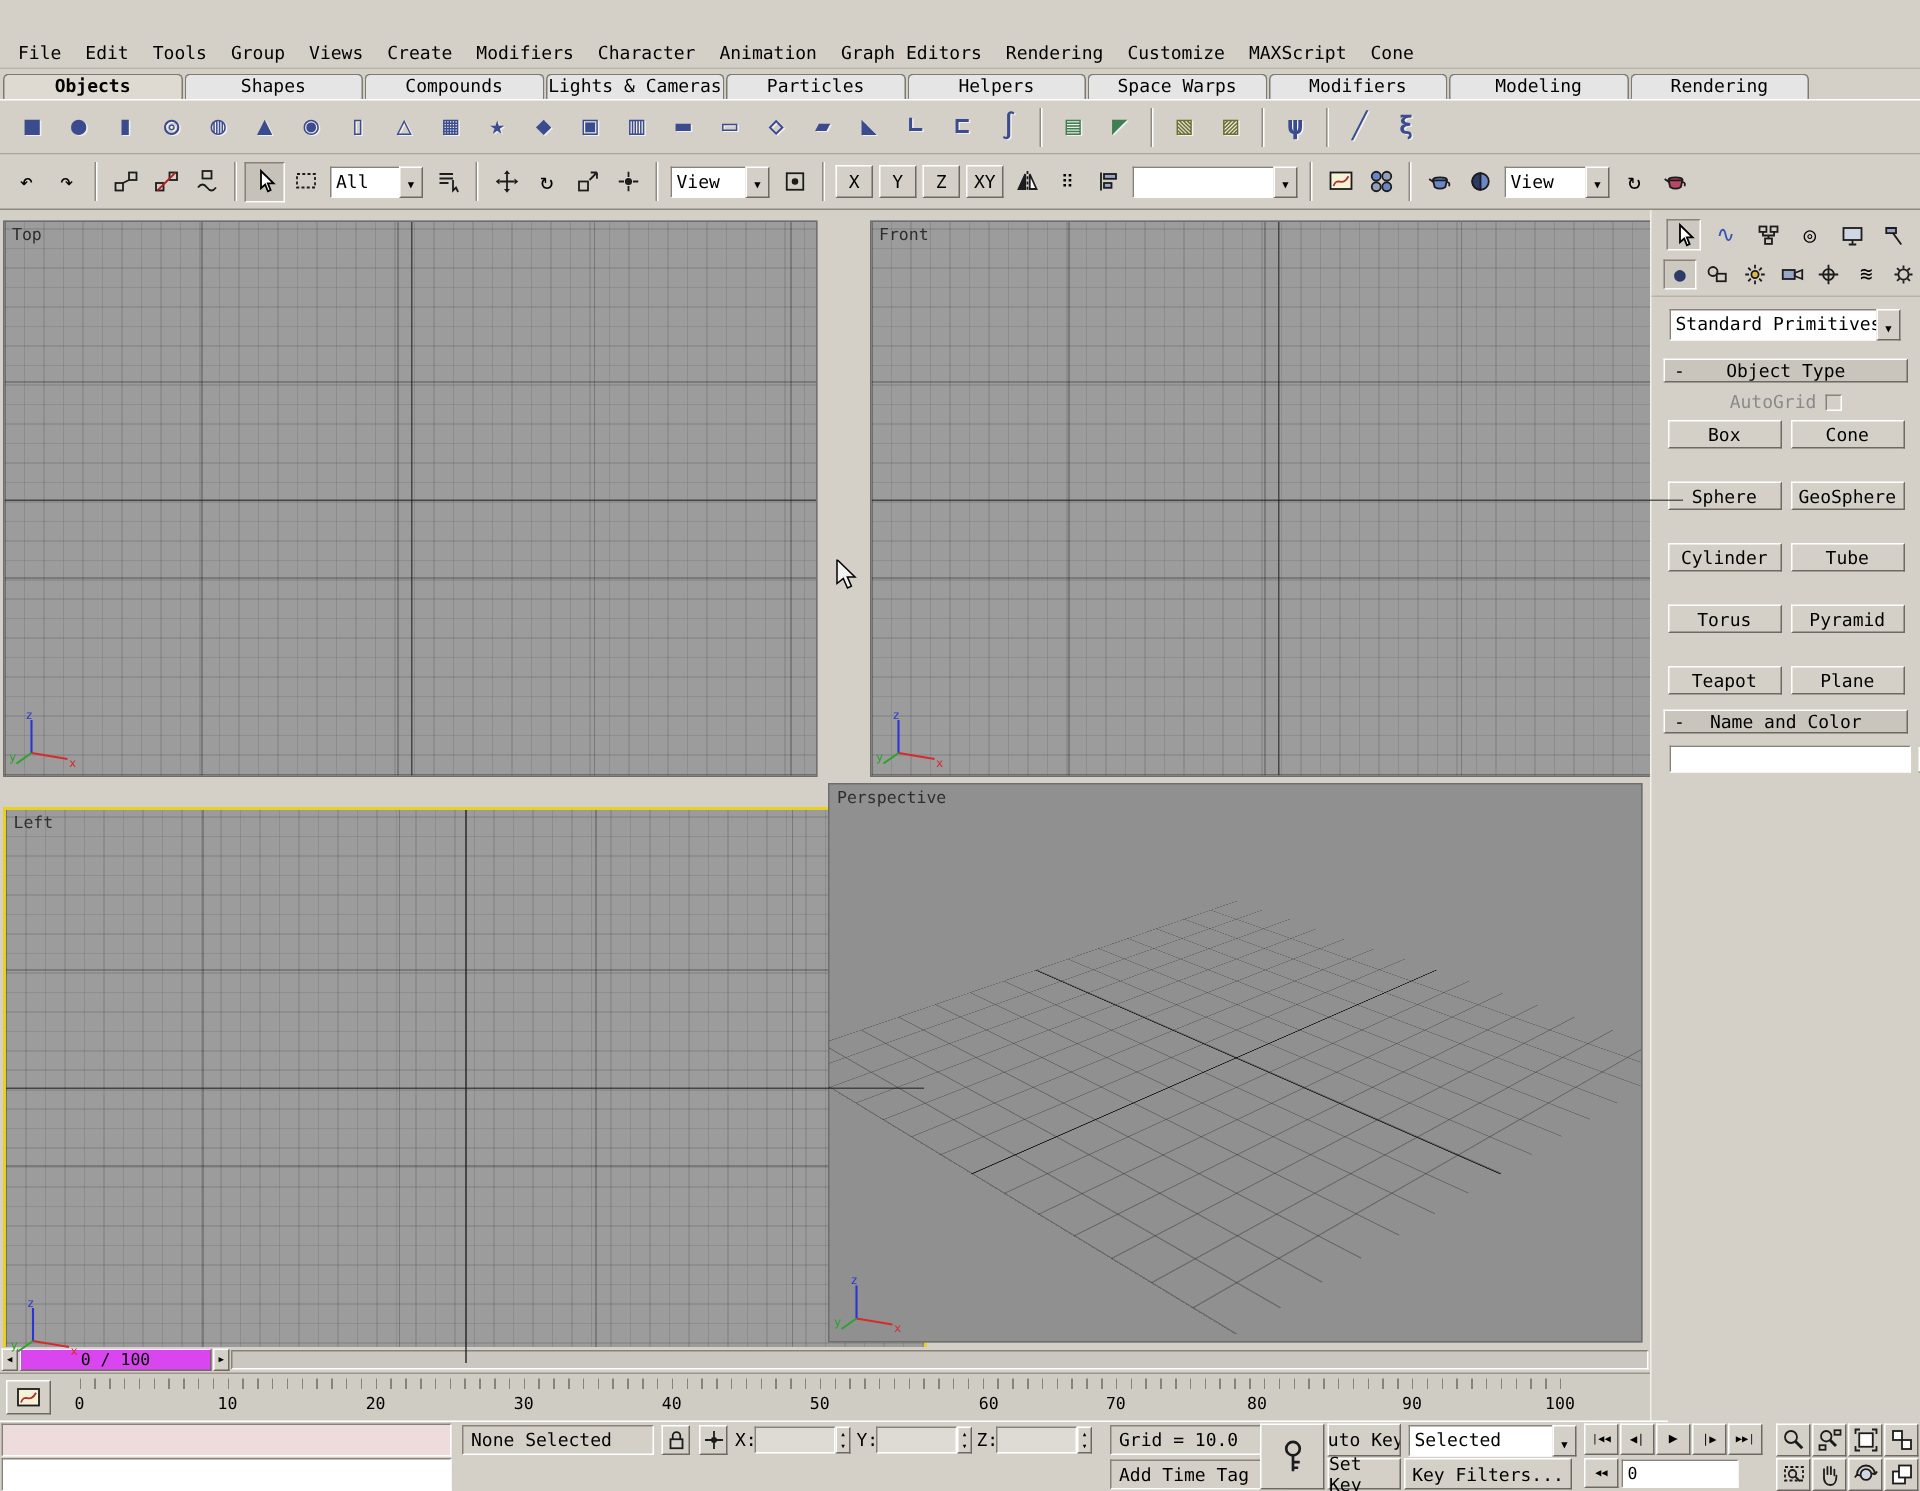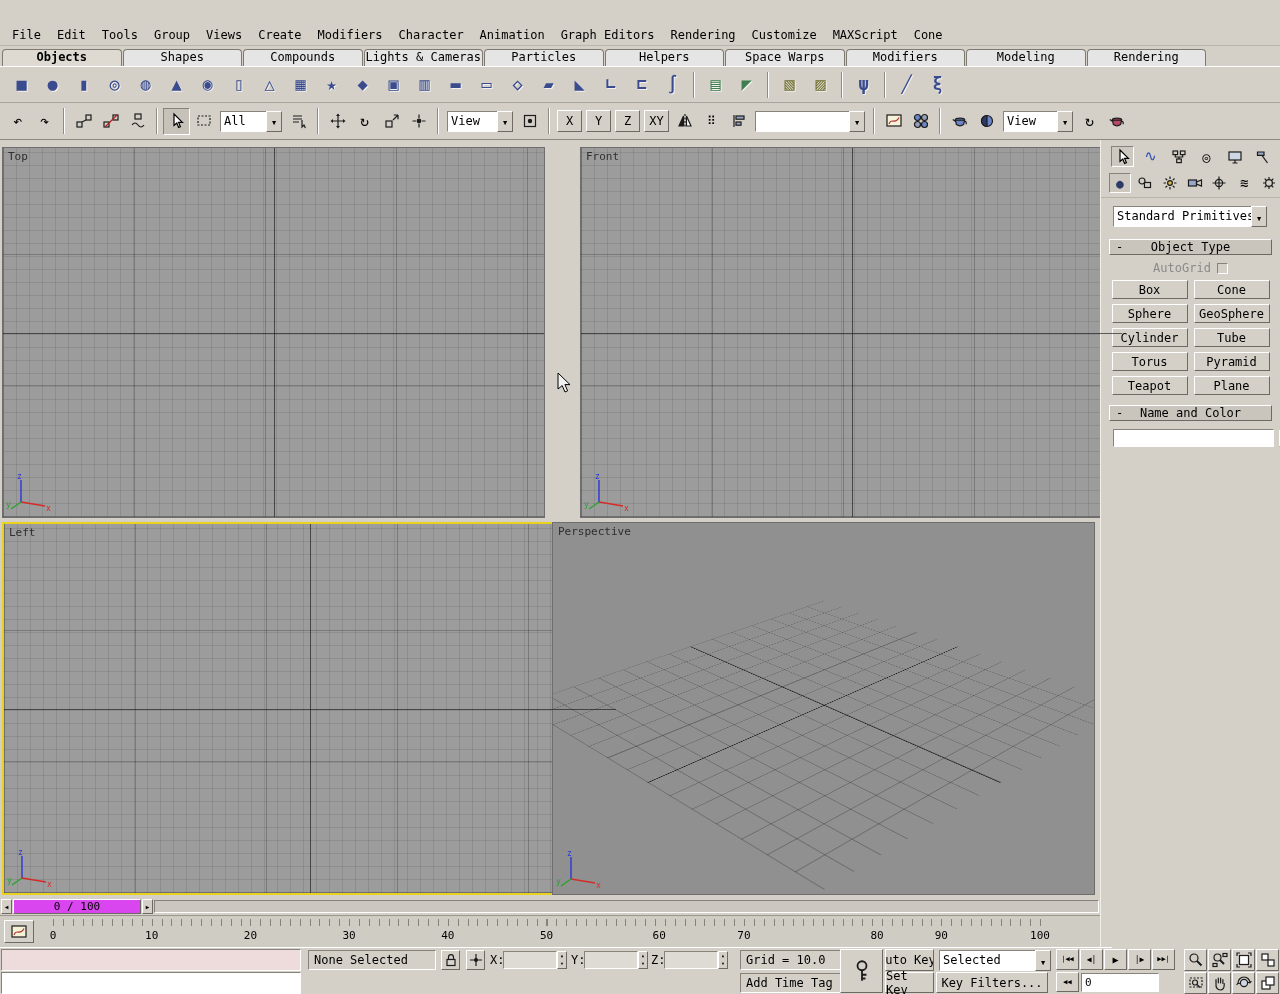--- a/index.html
+++ b/index.html
@@ -37,21 +37,21 @@
 .viewports{position:absolute;left:0;top:140px;width:1100px;height:758px;background:#d4d0c8}
 .vp{position:absolute;background:#9c9c9c;border:1px solid #6e6e6e;overflow:hidden}
 .vp.active{border:2px solid #e8d21f}
 .vp-ortho{background-image:
  repeating-linear-gradient(0deg,rgba(0,0,0,.22) 0,rgba(0,0,0,.22) 1px,transparent 1px,transparent 131px),
  repeating-linear-gradient(90deg,rgba(0,0,0,.22) 0,rgba(0,0,0,.22) 1px,transparent 1px,transparent 131px),
  repeating-linear-gradient(0deg,rgba(0,0,0,.09) 0,rgba(0,0,0,.09) 1px,transparent 1px,transparent 13px),
  repeating-linear-gradient(90deg,rgba(0,0,0,.09) 0,rgba(0,0,0,.09) 1px,transparent 1px,transparent 13px)}
 .vp-top{left:2px;top:7px;width:543px;height:371px}
 .vp-front{left:580px;top:7px;width:543px;height:371px}
-.vp-left{left:2px;top:382px;width:616px;height:373px}
+.vp-left{left:2px;top:398px;width:616px;height:373px}
 .vp-persp{left:552px;top:382px;width:543px;height:373px;background:#909090}
 .vp-label{position:absolute;left:5px;top:2px;font-size:11px;color:#2e2e2e;z-index:3}
 .axis-h{position:absolute;left:0;right:0;top:50%;height:1px;background:rgba(25,25,25,.65);z-index:1}
 .axis-v{position:absolute;top:0;bottom:0;left:50%;width:1px;background:rgba(25,25,25,.65);z-index:1}
 .tripod{position:absolute;left:3px;bottom:1px;z-index:2}
 .persp-plane{position:absolute;left:50%;top:49%;width:430px;height:430px;transform:translate(-50%,-50%) perspective(980px) rotateX(64deg) rotateZ(45deg);background-image:
  repeating-linear-gradient(0deg,rgba(30,30,30,.32) 0,rgba(30,30,30,.32) 1px,transparent 1px,transparent 30.7px),
  repeating-linear-gradient(90deg,rgba(30,30,30,.32) 0,rgba(30,30,30,.32) 1px,transparent 1px,transparent 30.7px)}
 .pp-h{position:absolute;left:0;right:0;top:50%;height:1px;background:rgba(10,10,10,.8)}
 .pp-v{position:absolute;top:0;bottom:0;left:50%;width:1px;background:rgba(10,10,10,.8)}
@@ -62,21 +62,21 @@
 .cp-tab.active{border:1px solid;border-color:#87837b #fff #fff #87837b;background:#cdc9c1}
 .cp-cats{display:flex;gap:3px;padding:4px 0 4px 8px;align-items:center;border-bottom:1px solid #b8b4ac}
 .cp-cat{width:22px;height:20px;display:flex;align-items:center;justify-content:center;border:1px solid transparent}
 .cp-cat.active{border:1px solid;border-color:#87837b #fff #fff #87837b;background:#cdc9c1}
 .cp-dd{margin:8px 12px 12px 12px;width:154px}
 .rollout-hdr{margin:4px 8px;height:16px;background:#c9c5bd;border:1px solid;border-color:#fff #6e6a63 #6e6a63 #fff;display:flex;align-items:center;position:relative}
 .rollout-hdr .minus{position:absolute;left:6px}
 .rollout-hdr .rtitle{margin:0 auto}
 .autogrid-row{display:flex;justify-content:center;align-items:center;gap:6px;color:#8a8a8a;height:18px;margin-bottom:3px}
 .checkbox{width:11px;height:11px;background:#d4d0c8;border:1px solid;border-color:#87837b #fff #fff #87837b}
-.obj-grid{display:grid;grid-template-columns:76px 76px;gap:5px 6px;justify-content:center;margin-bottom:10px}
+.obj-grid{display:grid;grid-template-columns:76px 76px;gap:22px 6px;justify-content:center;margin-bottom:10px}
 .obj-btn{height:19px;display:flex;align-items:center;justify-content:center;border:1px solid;border-color:#fff #6e6a63 #6e6a63 #fff;background:#d4d0c8}
 .nc-row{display:flex;align-items:center;gap:5px;margin:8px 12px}
 .nc-input{flex:1;height:18px;border:1px solid;border-color:#87837b #fff #fff #87837b;background:#fff;font:inherit;padding:0 3px}
 .swatch-btn{width:17px;height:17px;border:1px solid;border-color:#fff #6e6a63 #6e6a63 #fff;padding:1px;background:#d4d0c8}
 .swatch{width:100%;height:100%;background:#8b1347}
 
 .tslider{position:absolute;left:0;top:898px;width:1100px;height:17px;display:flex;align-items:center;background:#d4d0c8;padding:0 1px;gap:1px}
 .ts-arrow{width:11px;height:15px;display:flex;align-items:center;justify-content:center;font-size:6px;background:#d4d0c8;border:1px solid;border-color:#fff #6e6a63 #6e6a63 #fff;flex:0 0 auto}
 .ts-btn{width:128px;height:15px;border:1px solid;border-color:#fff #6e6a63 #6e6a63 #fff;background:#d946ef;display:flex;align-items:center;justify-content:center;font-size:11px;flex:0 0 auto}
 .ts-track{flex:1;height:13px;background:#cbc7c0;border:1px solid;border-color:#87837b #fff #fff #87837b}
@@ -645,21 +645,21 @@
     <div class="ruler-ticks"></div>
     <div></div>
   <div class="ruler-num" style="left: 53px;">0</div>
       <div class="ruler-num" style="left: 151.7px;">10</div>
       <div class="ruler-num" style="left: 250.4px;">20</div>
       <div class="ruler-num" style="left: 349.1px;">30</div>
       <div class="ruler-num" style="left: 447.8px;">40</div>
       <div class="ruler-num" style="left: 546.5px;">50</div>
       <div class="ruler-num" style="left: 645.2px; padding-left: 28px;">60</div>
       <div class="ruler-num" style="left: 743.9px;">70</div>
-      <div class="ruler-num" style="left: 877px;">80</div>
+      <div class="ruler-num" style="left: 838px;">80</div>
       <div class="ruler-num" style="left: 941.3px;">90</div>
       <div class="ruler-num" style="left: 1040px;">100</div>
     </div>
 
   <div class="statusbar">
     <div class="sfield listener-top"></div>
     <div class="sfield listener-bottom"></div>
     <div class="sfield sel-field">None Selected</div>
     <div class="sbtn lock-btn">
         <span class="icon-glyph">

